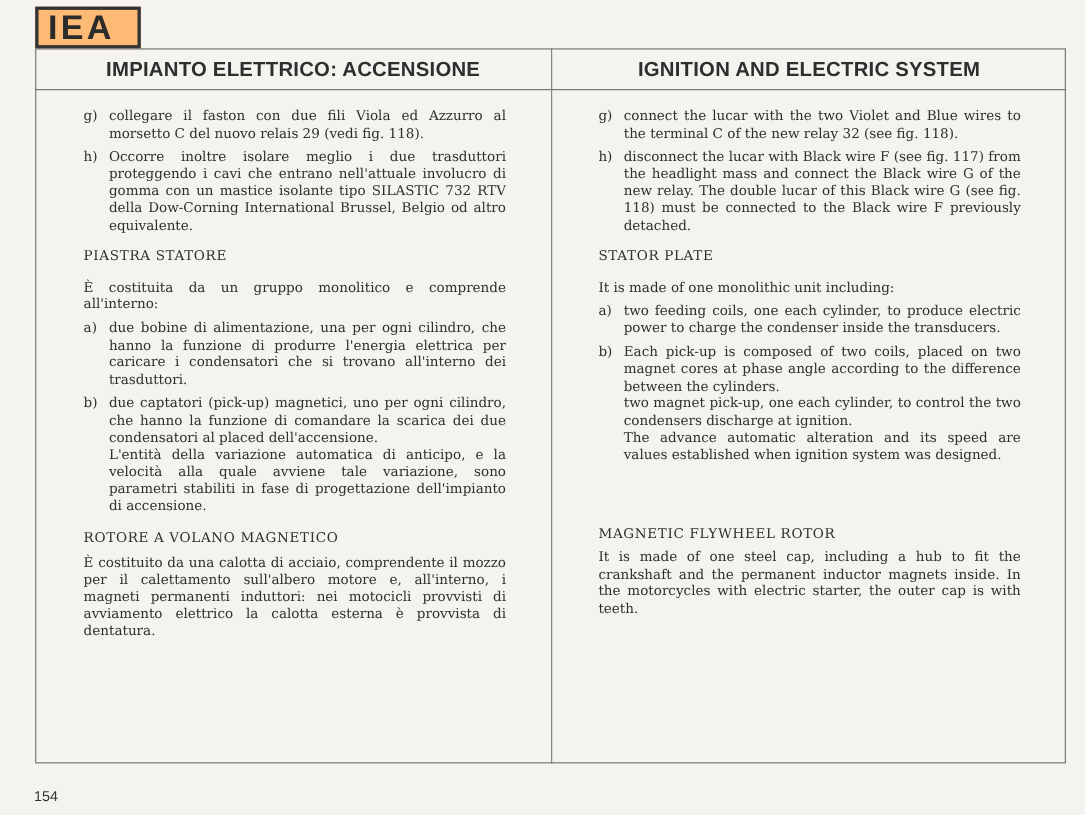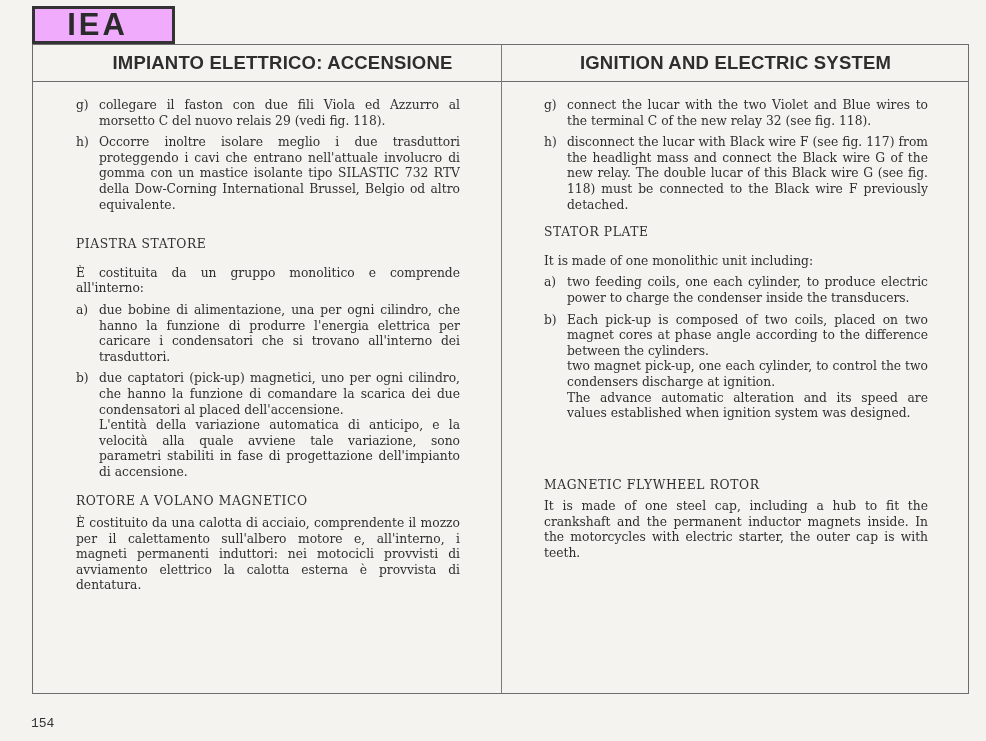--- a/index.html
+++ b/index.html
@@ -3,22 +3,22 @@
 <meta charset="utf-8">
 <style>
   html, body { margin:0; padding:0; }
   body {
     width:986px; height:741px; overflow:hidden;
     background:#f4f3ef; position:relative;
     font-family:"DejaVu Serif", "Liberation Serif", serif;
     color:#2a2a2a;
   }
   .tab {
-    position:absolute; left:32px; top:6px; width:143px; height:38px;
-    border:3px solid #333; box-sizing:border-box; background:#f0abfc;
+    position:absolute; left:32px; top:6px; width:96px; height:38px;
+    border:3px solid #333; box-sizing:border-box; background:#fdba74;
     font-family:"Liberation Sans", sans-serif; font-weight:bold;
     font-size:31px; letter-spacing:3px; color:#2b2b2b;
     display:flex; align-items:center; justify-content:center; padding-right:12px;
   }
   .frame {
     position:absolute; left:32px; top:44px; width:937px; height:650px;
     border:1px solid #6c6c6c; border-top-width:1px; box-sizing:border-box;
   }
   .header-row {
     position:absolute; left:32px; top:44px; width:937px; height:38px;
@@ -26,36 +26,36 @@
   }
   .divider {
     position:absolute; left:501px; top:44px; width:1px; height:650px; background:#7a7a7a;
   }
   .header-title {
     position:absolute; top:52px; height:24px;
     font-family:"Liberation Sans", sans-serif; font-weight:bold;
     font-size:18.5px; color:#2e2e2e; letter-spacing:0.2px;
     text-align:center; white-space:nowrap;
   }
-  .ht-it { left:32px; width:469px;padding-left:16px; }
+  .ht-it { left:32px; width:469px; }
   .ht-en { left:502px; width:467px; }
   .col {
     position:absolute; top:98px;
     font-size:12.3px; line-height:15.6px; color:#2f2f2f;
   }
   .col-it { left:76px; width:384px; }
   .col-en { left:544px; width:384px; }
   .item { position:relative; padding-left:23px; text-align:justify; margin-bottom:6px; }
   .item .lbl { position:absolute; left:0; top:0; }
   .para { text-align:justify; }
   .heading { letter-spacing:0.6px; margin:9px 0 6px 0; }
   .block { margin-bottom:6px;margin-top:13px; }
   .pagenum {
     position:absolute; left:31px; top:716px;
-    font-family:Liberation Mono, monospace; font-size:13px; color:#333;
+    font-family:Liberation Sans, sans-serif; font-size:13px; color:#333;
   }
 </style>
 </head>
 <body>
 
 <div class="tab">IEA</div>
 <div class="frame"></div>
 <div class="header-row"></div>
 <div class="divider"></div>
 
@@ -65,21 +65,21 @@
 <div class="col col-it">
   <div class="item">
     <span class="lbl">g)</span>
     <span>collegare il faston con due fili Viola ed Azzurro al morsetto C del nuovo relais 29 (vedi fig. 118).</span>
   </div>
   <div class="item">
     <span class="lbl">h)</span>
     <div>Occorre inoltre isolare meglio i due trasduttori proteggendo i cavi che entrano nell'attuale involucro di gomma con un mastice isolante tipo SILASTIC 732 RTV della Dow-Corning International Brussel, Belgio od altro equivalente.</div>
   </div>
 
-  <div class="heading" style="margin-top:24px">PIASTRA STATORE</div>
+  <div class="heading" style="margin-top:12px">PIASTRA STATORE</div>
   <div class="para block">È costituita da un gruppo monolitico e comprende all'interno:</div>
   <div class="item">
     <span class="lbl">a)</span>
     <span>due bobine di alimentazione, una per ogni cilindro, che hanno la funzione di produrre l'energia elettrica per caricare i condensatori che si trovano all'interno dei trasduttori.</span>
   </div>
   <div class="item">
     <span class="lbl">b)</span>
     <div>due captatori (pick-up) magnetici, uno per ogni cilindro, che hanno la funzione di comandare la scarica dei due condensatori al placed dell'accensione.</div>
     <div>L'entità della variazione automatica di anticipo, e la velocità alla quale avviene tale variazione, sono parametri stabiliti in fase di progettazione dell'impianto di accensione.</div>
   </div>

